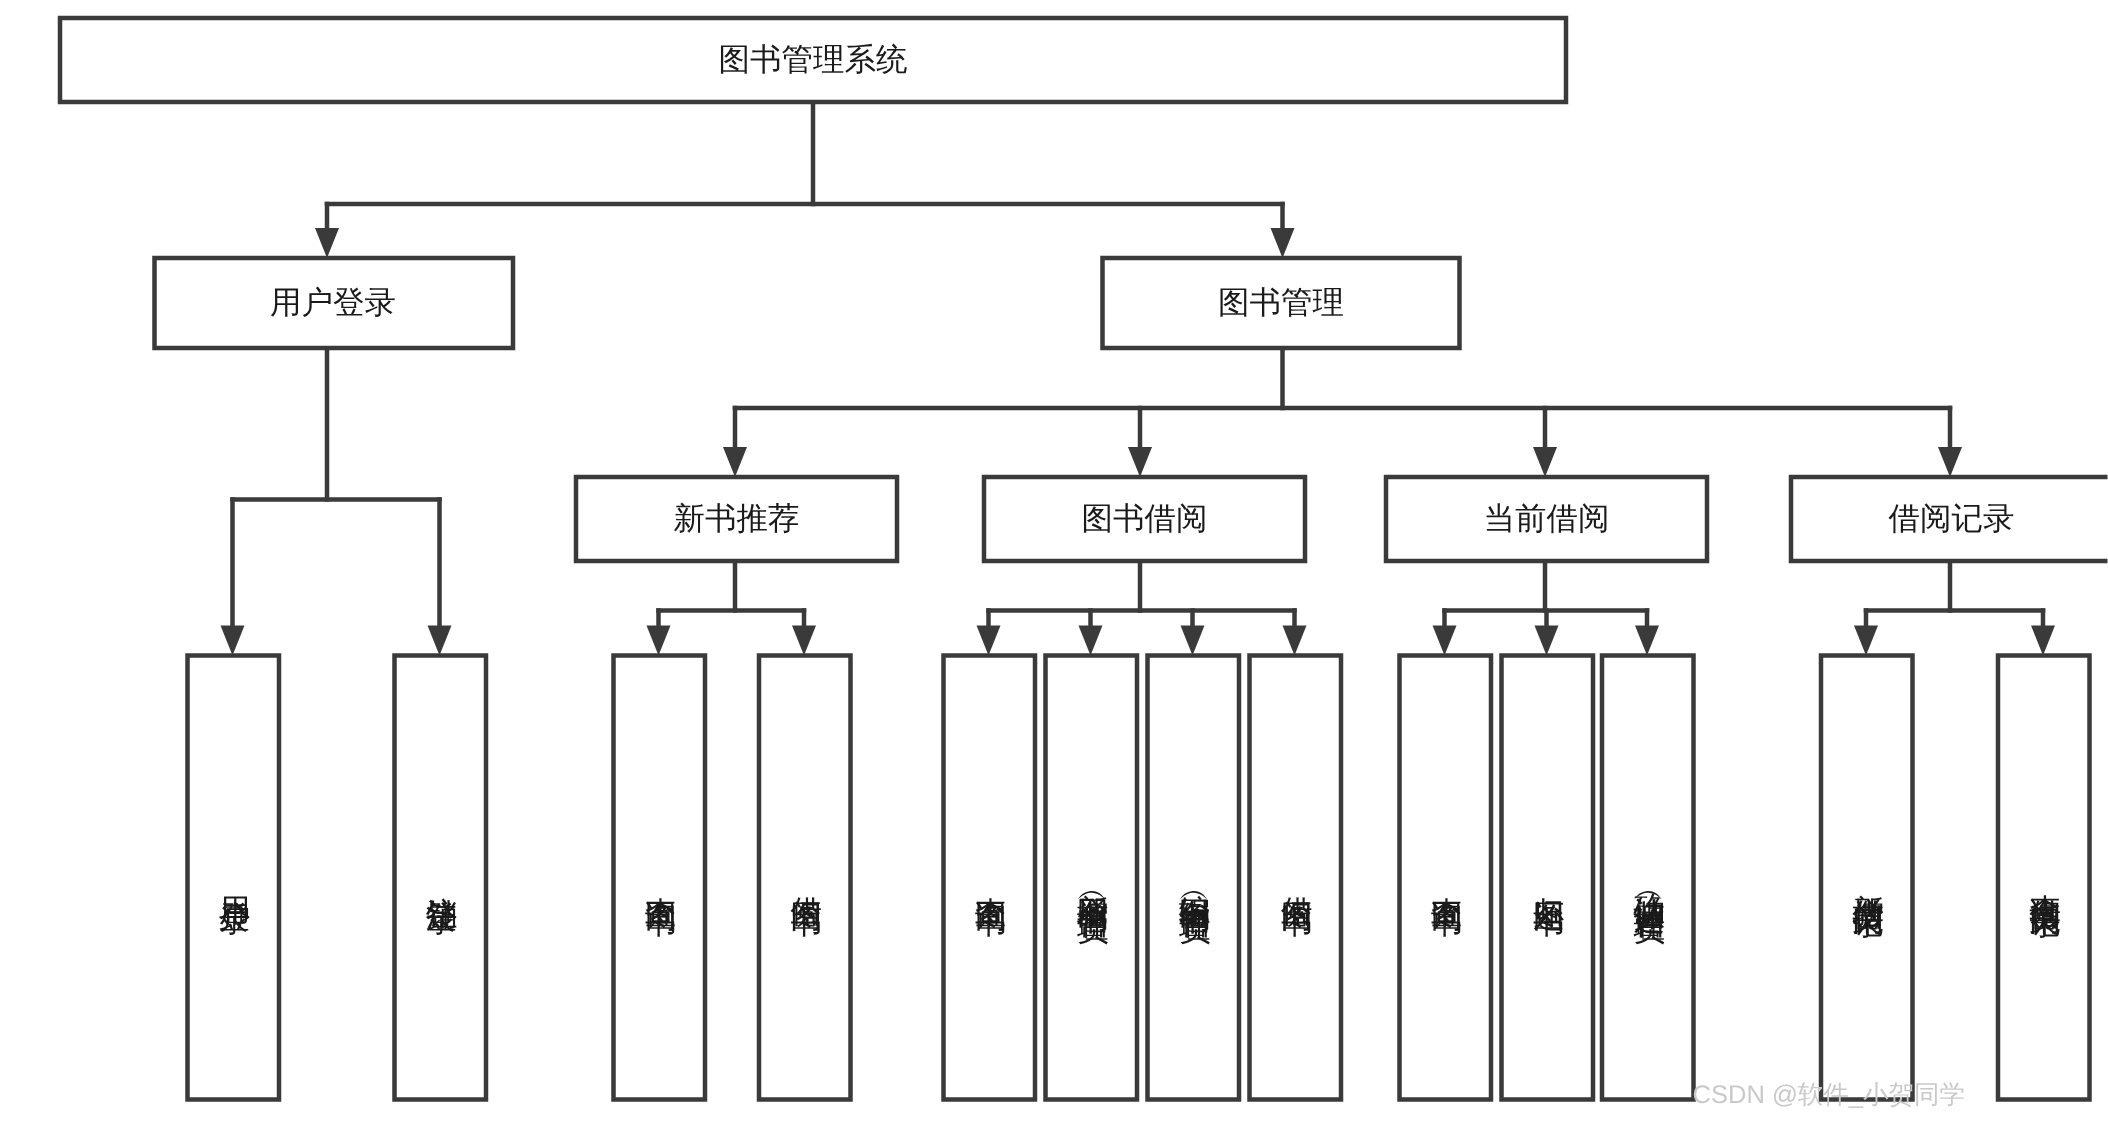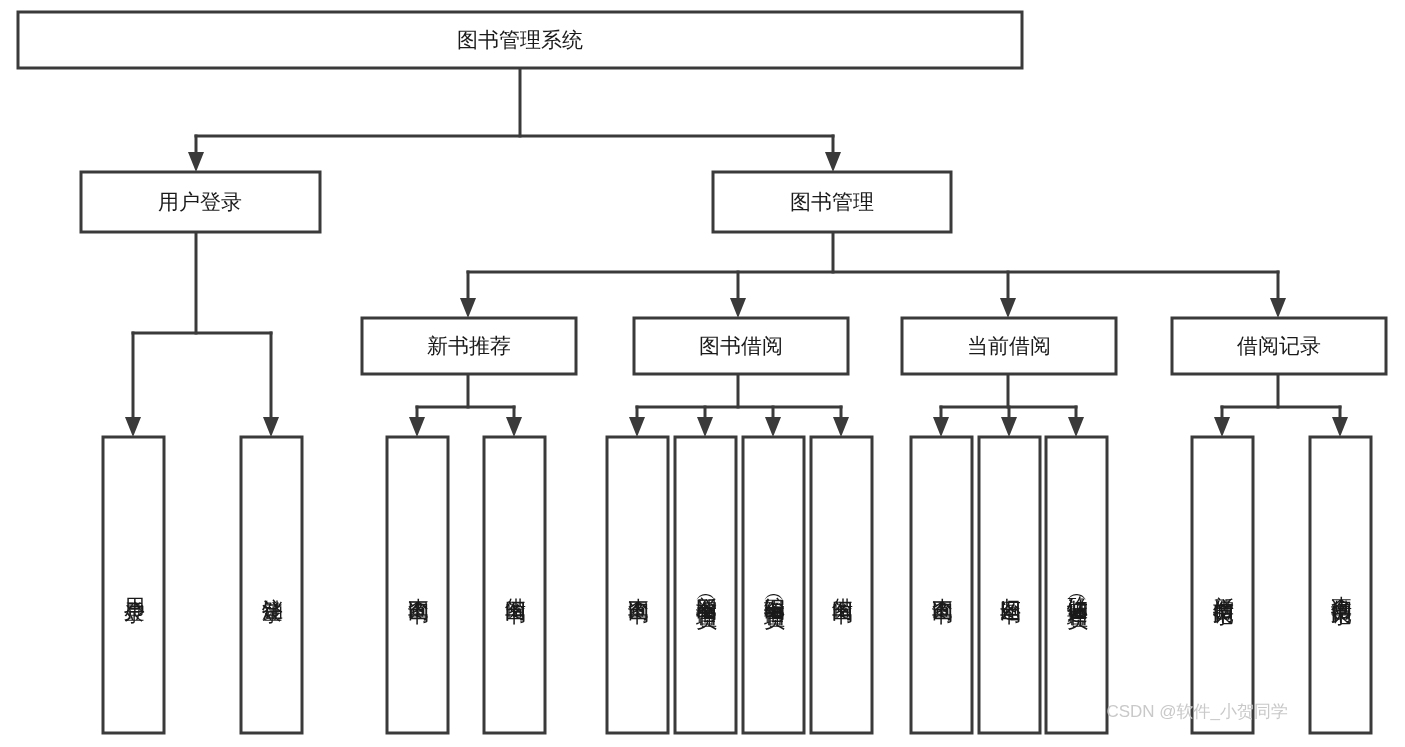--- a/index.html
+++ b/index.html
@@ -1,27 +1,27 @@
 <!DOCTYPE html>
 <html><head>
 <meta charset="utf-8">
 <style>
   html,body{margin:0;padding:0;background:#ffffff;}
   body{width:1405px;height:747px;overflow:hidden;
        font-family:"Liberation Sans","DejaVu Sans",sans-serif;}
-  #diagram-root{position:relative;width:1296px;height:747px;background:#fff;}
+  #diagram-root{position:relative;width:1296px;height:747px;background:#fff;margin-left:22px;}
   svg#tree{position:absolute;inset:0;width:1405px;height:747px;}
   .box{fill:#ffffff;stroke:#3a3a3a;stroke-width:3;}
   .link{stroke:#3a3a3a;stroke-width:3;fill:none;stroke-linecap:square;}
   .node-label{fill:#1a1a1a;font-family:"Liberation Sans","DejaVu Sans",sans-serif;
               font-size:21px;text-anchor:middle;dominant-baseline:middle;}
   .leaf-label{fill:#1a1a1a;font-family:"Liberation Sans","DejaVu Sans",sans-serif;
               font-size:21px;text-anchor:middle;dominant-baseline:middle;
               writing-mode:vertical-rl;letter-spacing:2px;}
-  .watermark{position:absolute;right:8px;bottom:24px;color:#c9c9c9;font-size:17px;
+  .watermark{position:absolute;right:8px;bottom:6px;color:#c9c9c9;font-size:17px;
              white-space:nowrap;font-family:"Liberation Sans","DejaVu Sans",sans-serif;}
 </style>
 </head>
 <body>
 
 <div id="diagram-root">
 
   <svg id="tree" viewBox="0 0 1405 747">
 
     <g>

